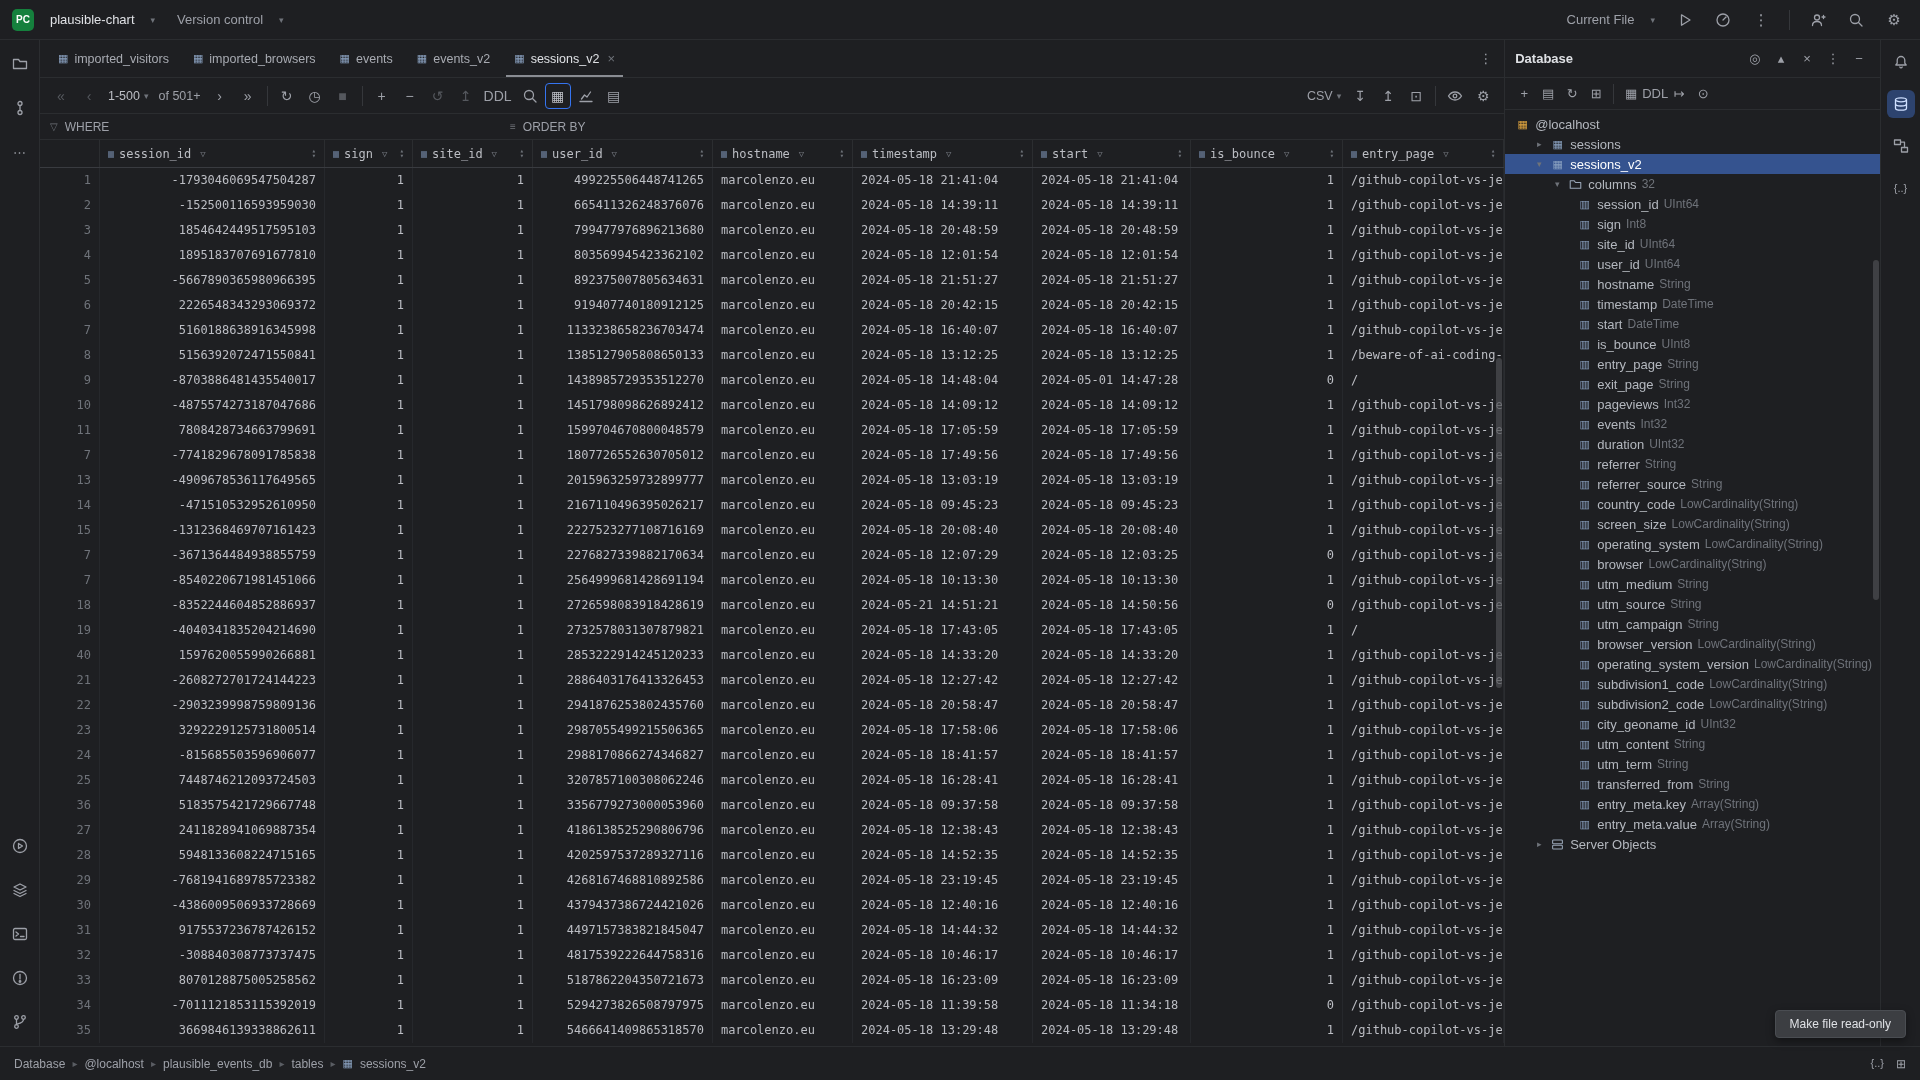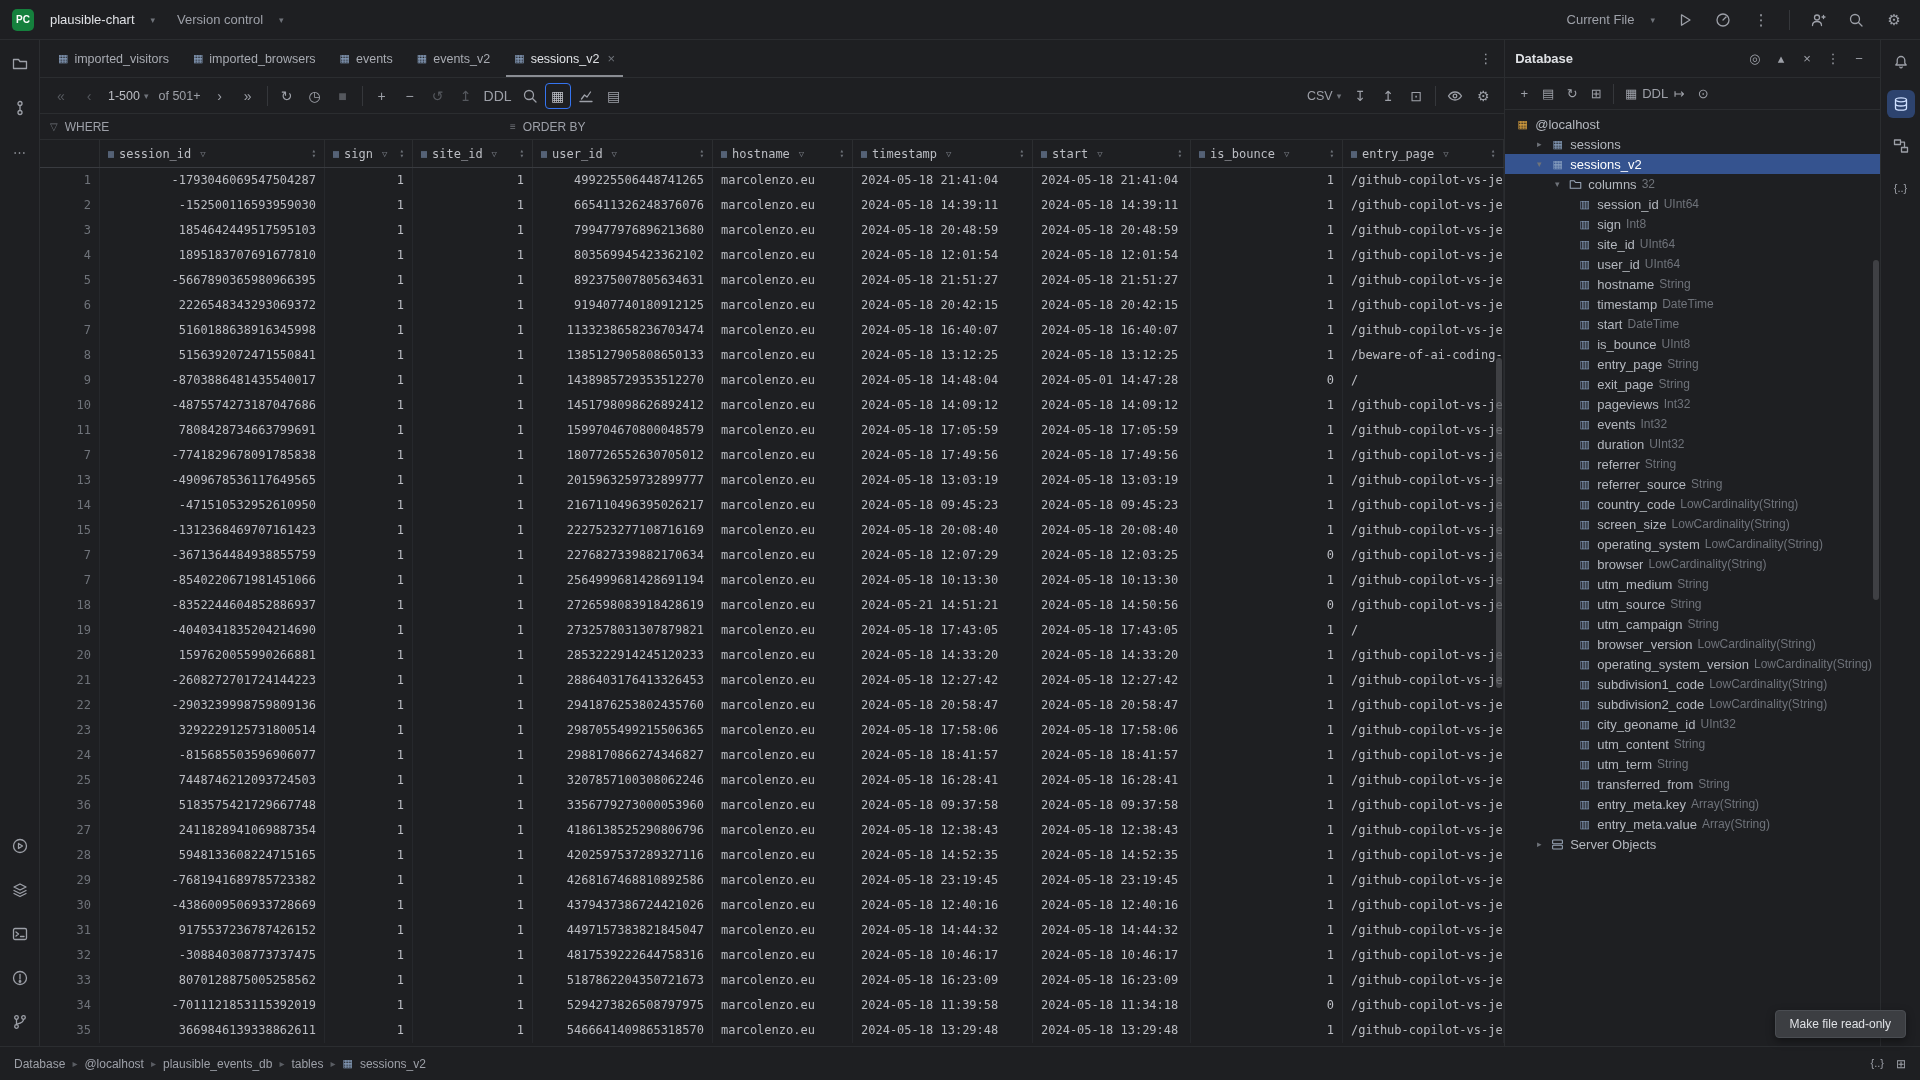--- a/index.html
+++ b/index.html
@@ -643,21 +643,21 @@
             <div class="cell c3 num">1</div>
             <div class="cell c4 num">1</div>
             <div class="cell c5 num">2732578031307879821</div>
             <div class="cell c6">marcolenzo.eu</div>
             <div class="cell c7">2024-05-18 17:43:05</div>
             <div class="cell c8">2024-05-18 17:43:05</div>
             <div class="cell c9 num">1</div>
             <div class="cell c10">/</div>
           </div>
           <div class="grid-row">
-            <div class="cell c1 num">20</div>
+            <div class="cell c1 num">40</div>
             <div class="cell c2 num">1597620055990266881</div>
             <div class="cell c3 num">1</div>
             <div class="cell c4 num">1</div>
             <div class="cell c5 num">2853222914245120233</div>
             <div class="cell c6">marcolenzo.eu</div>
             <div class="cell c7">2024-05-18 14:33:20</div>
             <div class="cell c8">2024-05-18 14:33:20</div>
             <div class="cell c9 num">1</div>
             <div class="cell c10">/github-copilot-vs-jetbrains</div>
           </div>

